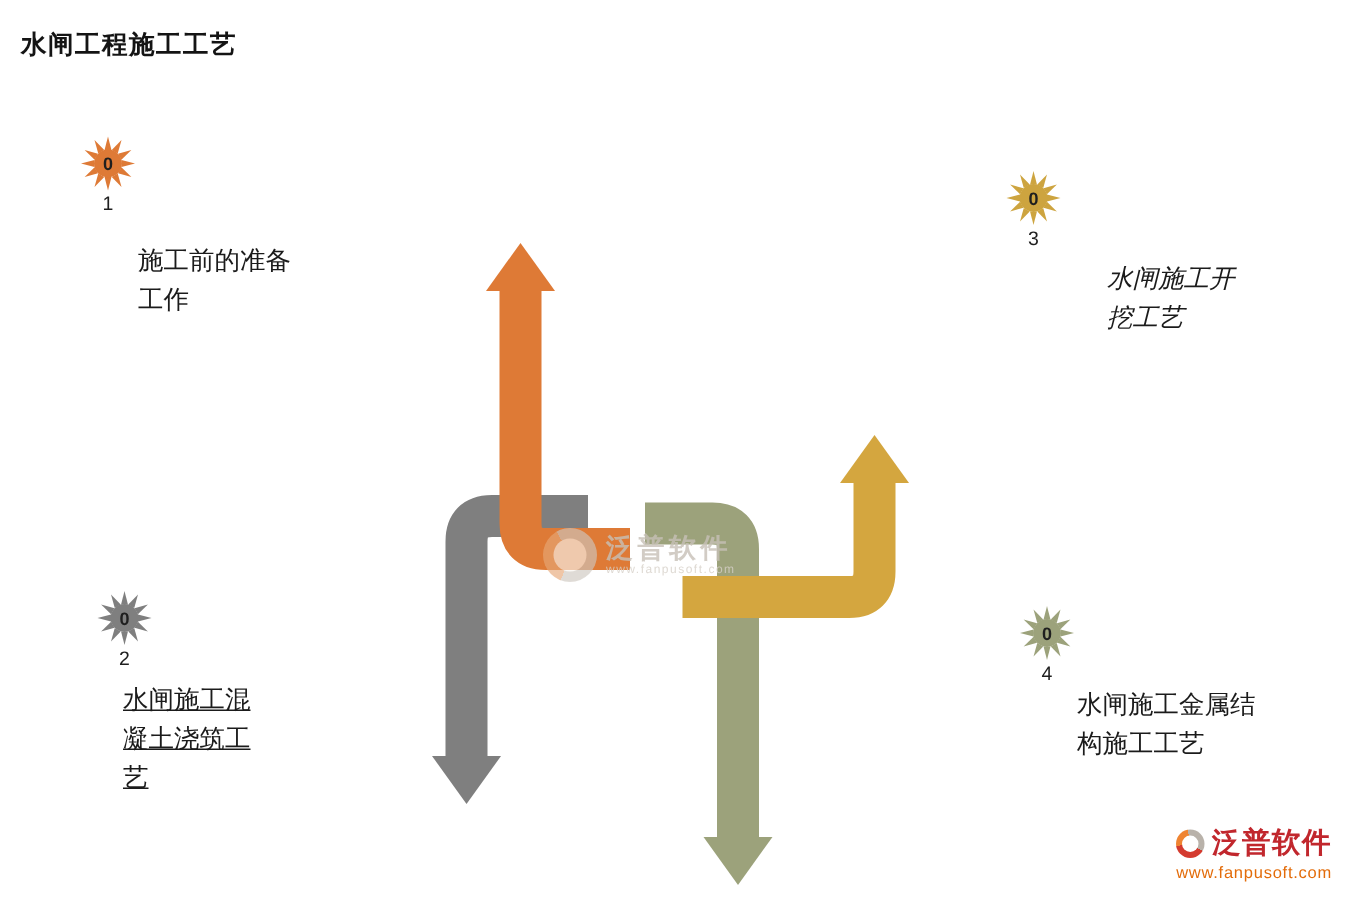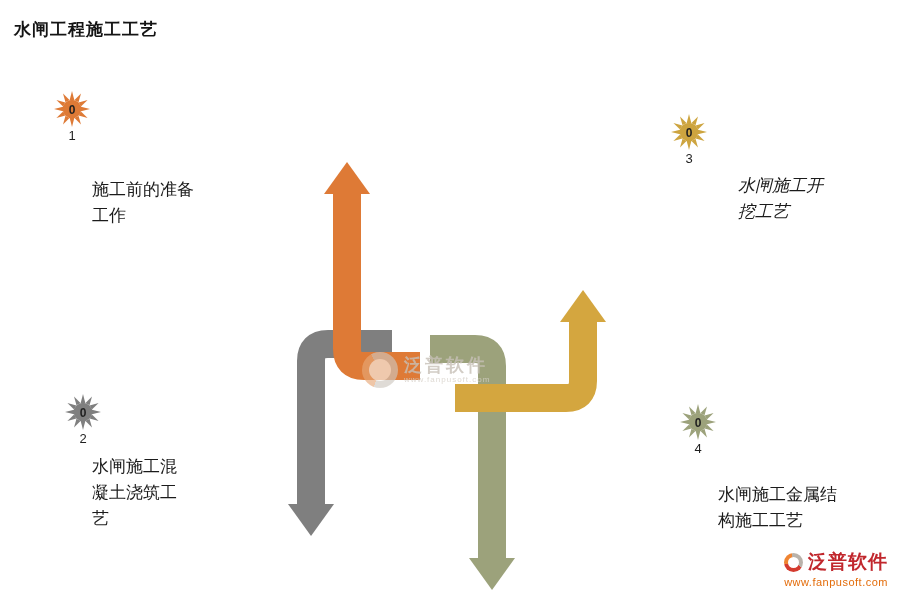--- a/index.html
+++ b/index.html
@@ -83,48 +83,48 @@
     </g>
   </svg>
 
   <div class="step-icon" style="left:53px; top:90px;">
     <svg class="sun" viewBox="0 0 38 38" color="#DE7A36">
       <use href="#sun-shape"></use>
       <text x="19" y="23.5">0</text>
     </svg>
     <div class="num-below">1</div>
   </div>
-  <div class="step-label" style="left:92px; top:161px; width:114px;margin-top:16px;">施工前的准备工作</div>
+  <div class="step-label" style="left:92px; top:161px; width:114px;">施工前的准备工作</div>
 
   <div class="step-icon" style="left:64px; top:393px;">
     <svg class="sun" viewBox="0 0 38 38" color="#7F7F7F">
       <use href="#sun-shape"></use>
       <text x="19" y="23.5">0</text>
     </svg>
     <div class="num-below">2</div>
   </div>
-  <div class="step-label" style="left:92px; top:454px; width:100px;">水闸施工混凝土浇筑工艺</div>
+  <div class="step-label" style="left:82px; top:454px; width:100px;text-decoration:underline;">水闸施工混凝土浇筑工艺</div>
 
   <div class="step-icon" style="left:670px; top:113px;">
     <svg class="sun" viewBox="0 0 38 38" color="#CDA43F">
       <use href="#sun-shape"></use>
       <text x="19" y="23.5">0</text>
     </svg>
     <div class="num-below">3</div>
   </div>
   <div class="step-label" style="left:738px; top:173px; width:100px;font-style:italic;">水闸施工开挖工艺</div>
 
   <div class="step-icon" style="left:679px; top:403px;">
     <svg class="sun" viewBox="0 0 38 38" color="#9CA27B">
       <use href="#sun-shape"></use>
       <text x="19" y="23.5">0</text>
     </svg>
     <div class="num-below">4</div>
   </div>
-  <div class="step-label" style="left:718px; top:482px; width:126px;">水闸施工金属结构施工工艺</div>
+  <div class="step-label" style="left:718px; top:457px; width:126px;">水闸施工金属结构施工工艺</div>
 
   <div class="watermark">
     <span class="wm-logo"></span>
     <span class="wm-texts">
       <div class="wm-brand">泛普软件</div>
       <div class="wm-url">www.fanpusoft.com</div>
     </span>
   </div>
 
   <div class="footer">

